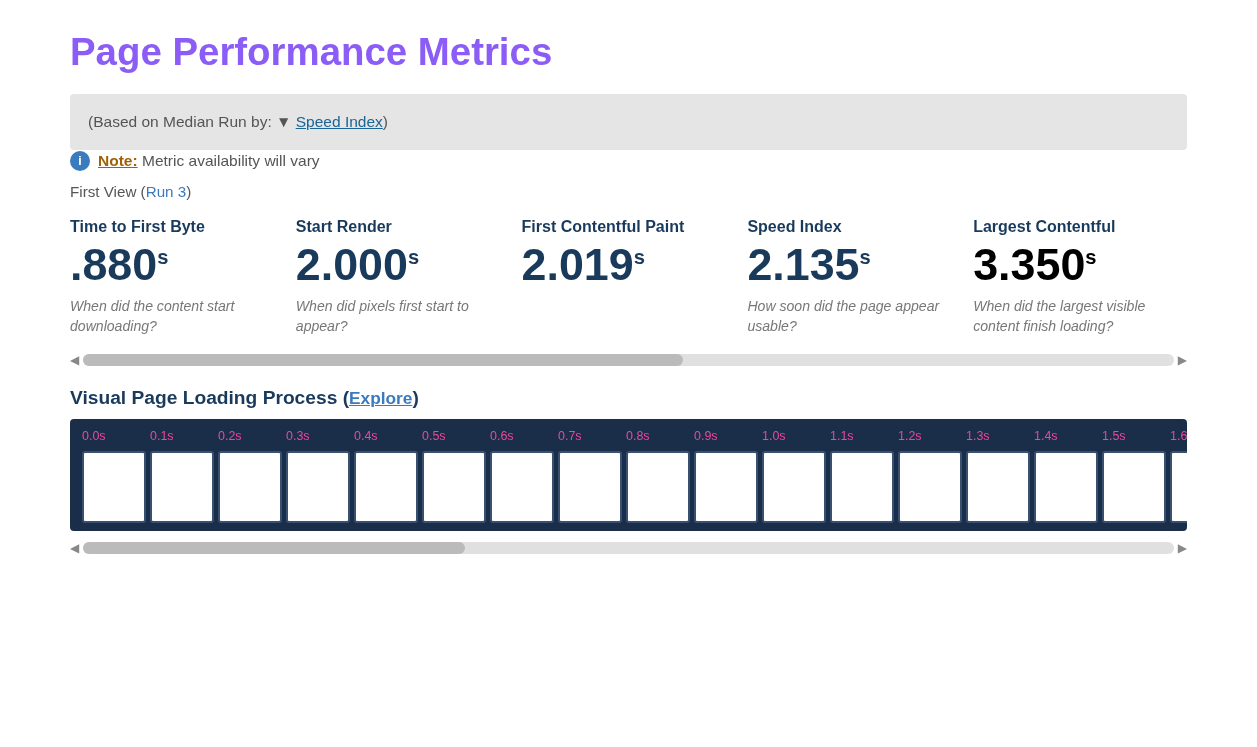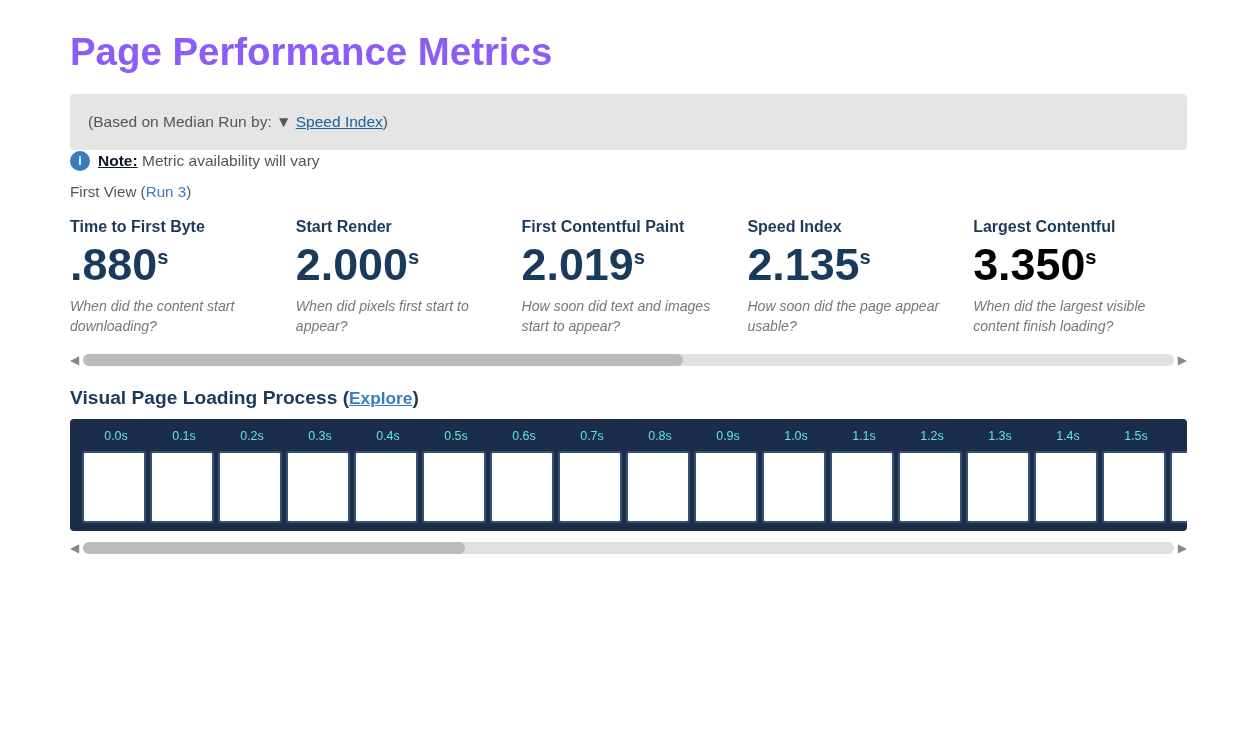--- a/index.html
+++ b/index.html
@@ -50,21 +50,21 @@
       border-radius: 50%;
       font-weight: bold;
       font-size: 0.8em;
       margin-right: 8px;
       flex-shrink: 0;
     }
     .note-box .note-text {
       color: #555;
     }
     .note-box .note-text strong {
-      color: #0f172a;
+      color: #a16207;
       text-decoration: underline;
     }
     .first-view-label {
       font-size: 0.95em;
       color: #555;
       margin-bottom: 18px;
     }
     .first-view-label a {
       color: #3a7abf;
       text-decoration: none;
@@ -152,24 +152,23 @@
       background: #1a2e4a;
       border-radius: 4px;
       padding: 10px 12px 8px 12px;
       overflow-x: auto;
     }
     .timeline-labels {
       display: flex;
       margin-bottom: 8px;
     }
     .timeline-label {
-      color: #5eead4;
+      color: #ec4899;
       font-size: 0.78em;
       min-width: 68px;
-      text-align: center;
     }
     .timeline-frames {
       display: flex;
       gap: 4px;
     }
     .timeline-frame {
       min-width: 64px;
       height: 72px;
       border: 2px solid #3a5070;
       background: #fff;
@@ -227,21 +226,20 @@
       <div class="metric-desc">When did the content start downloading?</div>
     </div>
         <div class="metric-col">
       <h3>Start Render</h3>
       <div class="metric-value">2.000<sup>s</sup></div>
       <div class="metric-desc">When did pixels first start to appear?</div>
     </div>
         <div class="metric-col">
       <h3>First Contentful Paint</h3>
       <div class="metric-value">2.019<sup>s</sup></div>
-      <div class="metric-desc">How soon did text and images start to appear?</div>
     </div>
         <div class="metric-col">
       <h3>Speed Index</h3>
       <div class="metric-value">2.135<sup>s</sup></div>
       <div class="metric-desc">How soon did the page appear usable?</div>
     </div>
         <div class="metric-col">
       <h3>Largest Contentful</h3>
       <div class="metric-value gold">3.350<sup>s</sup></div>
       <div class="metric-desc">When did the largest visible content finish loading?</div>

